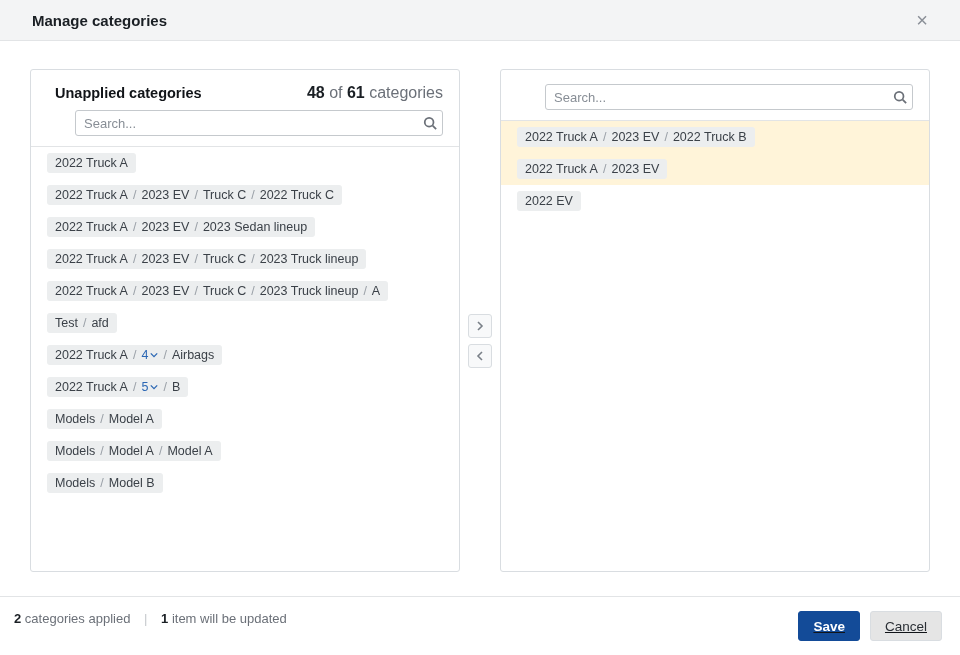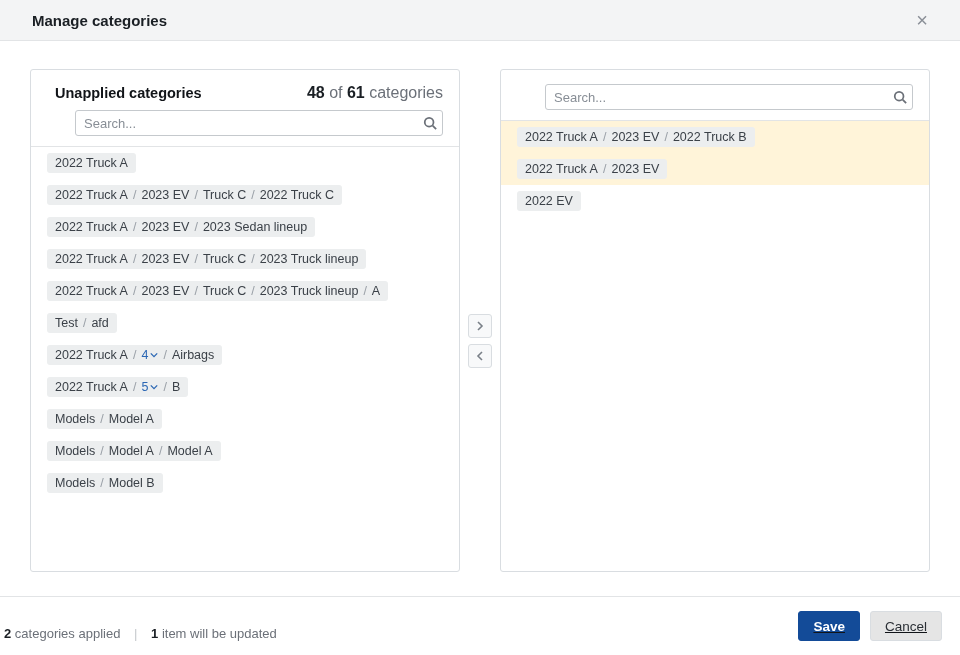--- a/index.html
+++ b/index.html
@@ -151,23 +151,23 @@
       display: flex;
       align-items: center;
       justify-content: center;
       color: #7a8088;
       cursor: pointer;
     }
 
     
     .footer {
       border-top: 1px solid #e2e4e6;
-      padding: 14px 18px 14px 4px;
-      display: flex;
-      align-items: flex-end;
+      padding: 14px 18px 14px 14px;
+      display: flex;
+      align-items: flex-start;
       justify-content: space-between;
       margin-top: 24px;
     }
     .footer-left {
       font-size: 13px;
       color: #6b7078;
     }
     .footer-left strong { color: #1a1f24; font-weight: 700; }
     .footer-left .divider { color: #c5c9cd; margin: 0 10px; }
     .footer-right { display: flex; gap: 10px; text-decoration: underline; }

